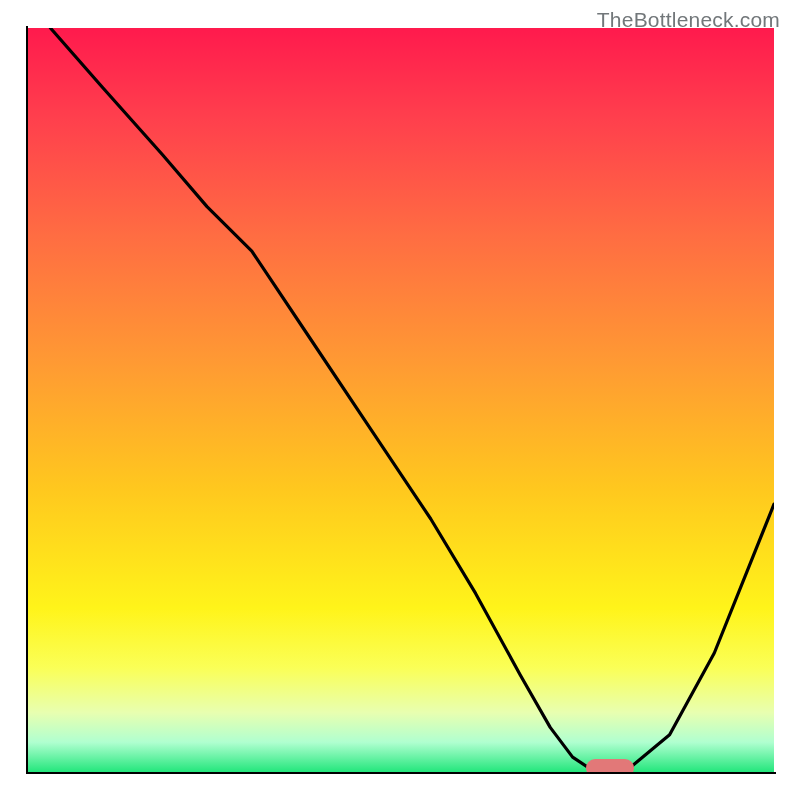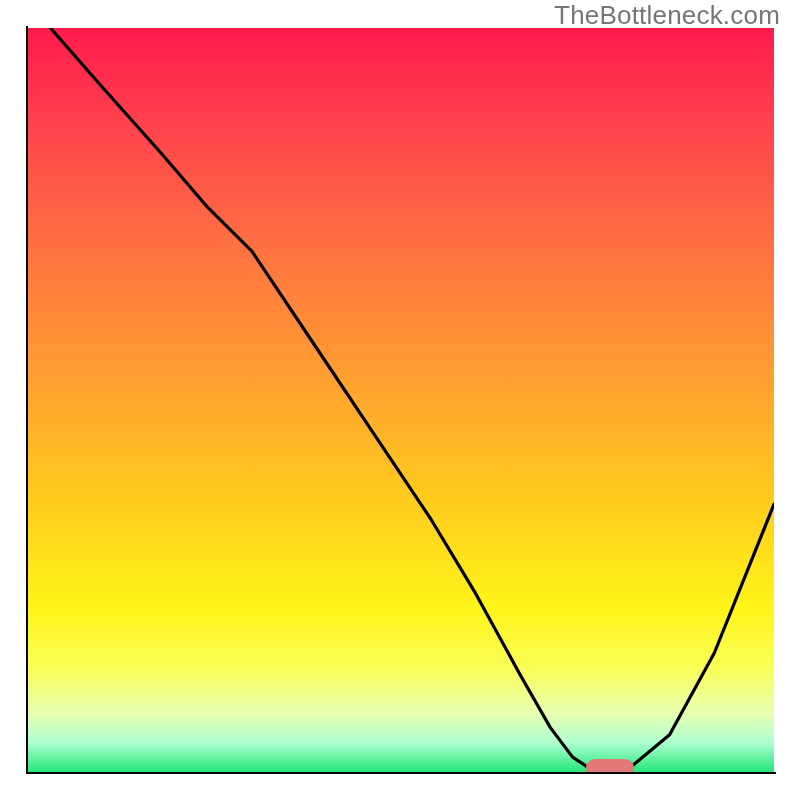--- a/index.html
+++ b/index.html
@@ -51,24 +51,24 @@
   .axis-bottom {
     position: absolute;
     left: 26px;
     top: 772px;
     width: 750px;
     height: 2px;
     background: #000000;
   }
   .watermark {
     position: absolute;
-    top: 0;
+    top: 8px;
     right: 20px;
     font-family: Arial, sans-serif;
-    font-size: 26px;
+    font-size: 21px;
     color: #72777a;
     letter-spacing: 0.2px;
     margin-left: 24px;
   }
   .curve-svg {
     position: absolute;
     inset: 0;
   }
   .marker {
     position: absolute;

